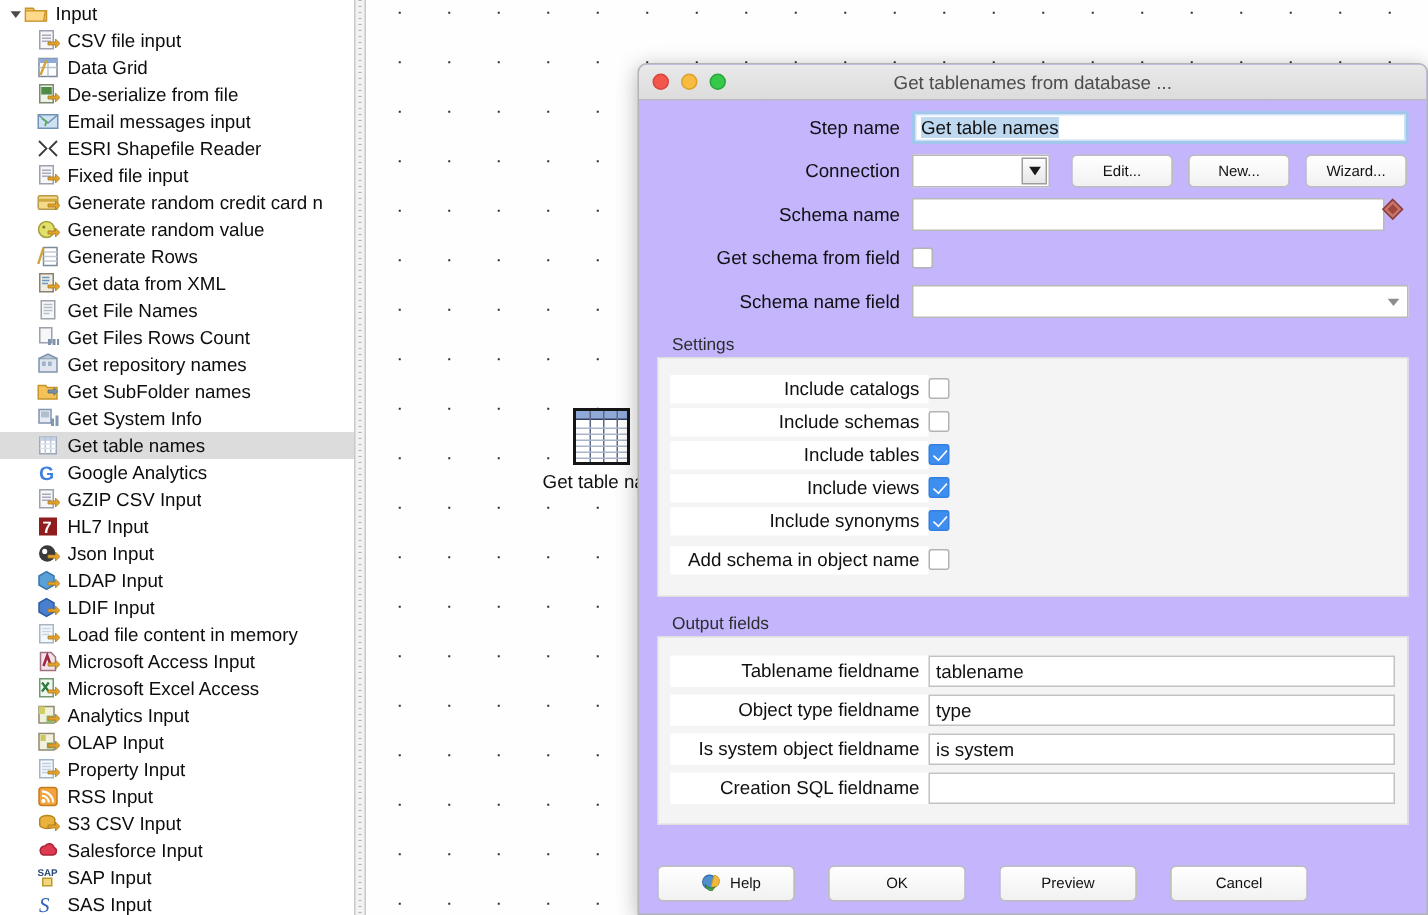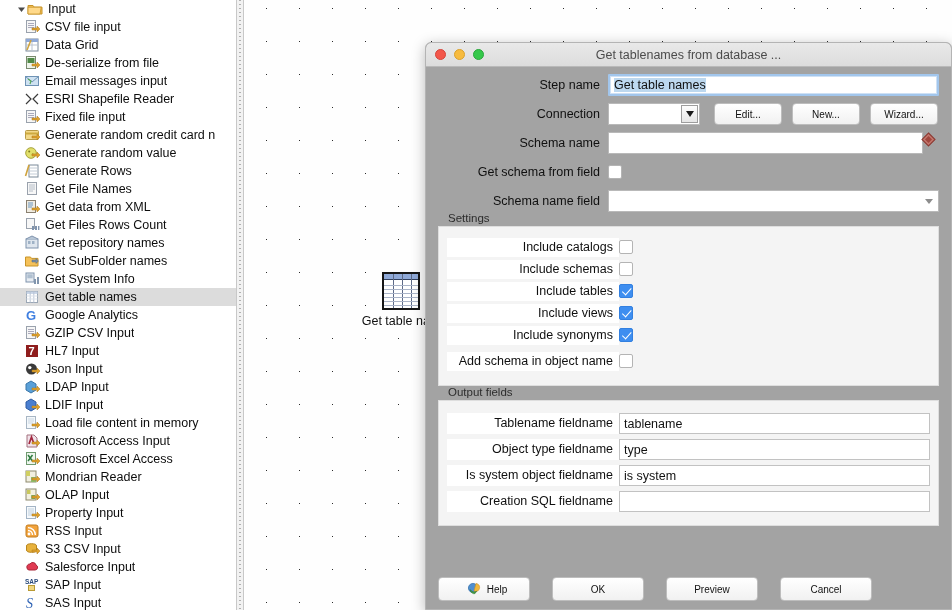--- a/index.html
+++ b/index.html
@@ -23,21 +23,21 @@
   .tree-row {
     position: relative;
     height: 18px;
     display: flex;
     align-items: center;
     font-size: 12.5px;
     color: #0d0d0d;
     white-space: nowrap;
     padding-left: 6px;
   }
-  .tree-row.root { padding-left: 15px; }
+  .tree-row.root { padding-left: 4px; }
   .tree-row.selected { background: #dcdcdc; }
   .twisty {
     width: 12px; height: 12px;
     display: inline-flex; align-items: center; justify-content: center;
     flex: 0 0 12px;
   }
   .twisty svg { display: block; }
   .ico {
     width: 16px; height: 16px;
     flex: 0 0 16px;
@@ -102,21 +102,21 @@
   #step-label {
     font-size: 12.5px; color: #111; margin-top: 4px;
     white-space: nowrap;
   }
 
   
   #dialog {
     position: absolute;
     left: 425px; top: 42px;
     width: 527px; height: 568px;
-    background: #a3a3a3;
+    background: #c4b5fd;
     border: 1px solid #b4b4b4;
     border-top-left-radius: 6px;
     border-top-right-radius: 6px;
     box-shadow: 0 3px 14px rgba(0,0,0,.28);
     overflow: hidden;
   }
   #titlebar {
     height: 24px;
     background: linear-gradient(to bottom, #e9e9e9, #dcdcdc);
     border-bottom: 1px solid #b9b9b9;
@@ -215,20 +215,21 @@
   }
   .checkbox.on::after {
     content: "";
     width: 4px; height: 8px;
     border: solid #fff;
     border-width: 0 1.8px 1.8px 0;
     transform: rotate(42deg) translate(-0.5px,-1px);
   }
 
   .group {
+    margin-top: 12px;
     position: relative;
   }
   .group > .glabel {
     font-size: 11.5px;
     color: #2d2d2d;
     padding-left: 10px;
     margin-bottom: 2px;
   }
   .group > .gbox {
     border: 1px solid #dedede;
@@ -408,35 +409,35 @@
               <rect x="5" y="2" width="9" height="12" fill="#fff" stroke="#7b8a99"></rect>
               <path d="M5 5h9M5 8h9M5 11h9" stroke="#c3ccd6"></path>
               <path d="M1.5 13 L5 2" stroke="#d0a33c" stroke-width="1.6"></path>
             </svg>
           </span>
           <span class="lbl">Generate Rows</span>
         </div>
         <div class="tree-row child">
           <span class="ico">
             <svg width="16" height="16" viewBox="0 0 16 16">
+              <rect x="2.5" y="1.5" width="9" height="12" fill="#f0ece2" stroke="#8a8070"></rect>
+              <path d="M4 4h5M4 6h5M4 8h4" stroke="#6a97c2" stroke-width="1"></path>
+              <path d="M8 9 l5 0 l0 -2 l3 3 l-3 3 l0 -2 l-5 0 z" fill="#e0a22c" stroke="#a8761a" stroke-width=".5"></path>
+            </svg>
+          </span>
+          <span class="lbl">Get data from XML</span>
+        </div>
+        <div class="tree-row child">
+          <span class="ico">
+            <svg width="16" height="16" viewBox="0 0 16 16">
               <rect x="3.5" y="1.5" width="9" height="12" fill="#f7f7f7" stroke="#9aa2ad"></rect>
               <path d="M5 4h6M5 6h6M5 8h6M5 10h4" stroke="#b6bec8"></path>
             </svg>
           </span>
           <span class="lbl">Get File Names</span>
-        </div>
-        <div class="tree-row child">
-          <span class="ico">
-            <svg width="16" height="16" viewBox="0 0 16 16">
-              <rect x="2.5" y="1.5" width="9" height="12" fill="#f0ece2" stroke="#8a8070"></rect>
-              <path d="M4 4h5M4 6h5M4 8h4" stroke="#6a97c2" stroke-width="1"></path>
-              <path d="M8 9 l5 0 l0 -2 l3 3 l-3 3 l0 -2 l-5 0 z" fill="#e0a22c" stroke="#a8761a" stroke-width=".5"></path>
-            </svg>
-          </span>
-          <span class="lbl">Get data from XML</span>
         </div>
         <div class="tree-row child">
           <span class="ico">
             <svg width="16" height="16" viewBox="0 0 16 16">
               <rect x="2.5" y="1.5" width="8" height="10" fill="#f7f7f7" stroke="#9aa2ad"></rect>
               <rect x="8" y="9" width="2" height="4" fill="#7f93ad"></rect>
               <rect x="11" y="9" width="2" height="4" fill="#7f93ad"></rect>
               <rect x="14" y="9" width="1.4" height="4" fill="#7f93ad"></rect>
             </svg>
           </span>
@@ -573,21 +574,21 @@
         </div>
         <div class="tree-row child">
           <span class="ico">
             <svg width="16" height="16" viewBox="0 0 16 16">
               <rect x="2" y="2" width="10" height="11" fill="#f1efe0" stroke="#8e8a6e"></rect>
               <rect x="2" y="2" width="4" height="5" fill="#d0cf62"></rect>
               <rect x="7" y="8" width="5" height="5" fill="#8fbb6a"></rect>
               <path d="M8 9 l5 0 l0 -2 l3 3 l-3 3 l0 -2 l-5 0 z" fill="#e0a22c" stroke="#a8761a" stroke-width=".5"></path>
             </svg>
           </span>
-          <span class="lbl">Mondrian Reader</span>
+          <span class="lbl">Analytics Input</span>
         </div>
         <div class="tree-row child">
           <span class="ico">
             <svg width="16" height="16" viewBox="0 0 16 16">
               <rect x="2" y="2" width="10" height="11" fill="#f3f0df" stroke="#8e8a6e"></rect>
               <rect x="3" y="3" width="3.5" height="4" fill="#c9c85c"></rect>
               <rect x="7.2" y="8" width="4" height="4" fill="#7fae5e"></rect>
               <path d="M8 9 l5 0 l0 -2 l3 3 l-3 3 l0 -2 l-5 0 z" fill="#e0a22c" stroke="#a8761a" stroke-width=".5"></path>
             </svg>
           </span>

